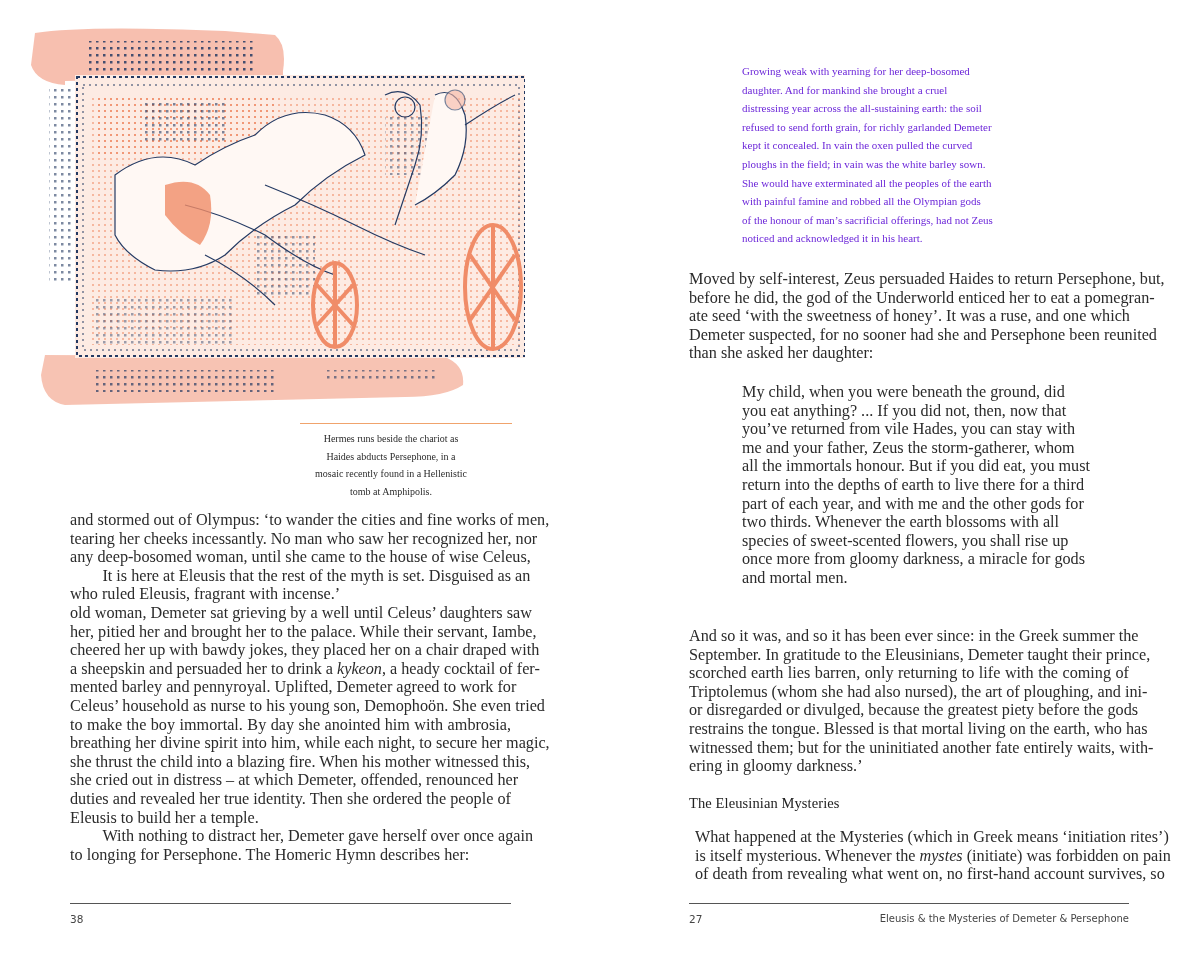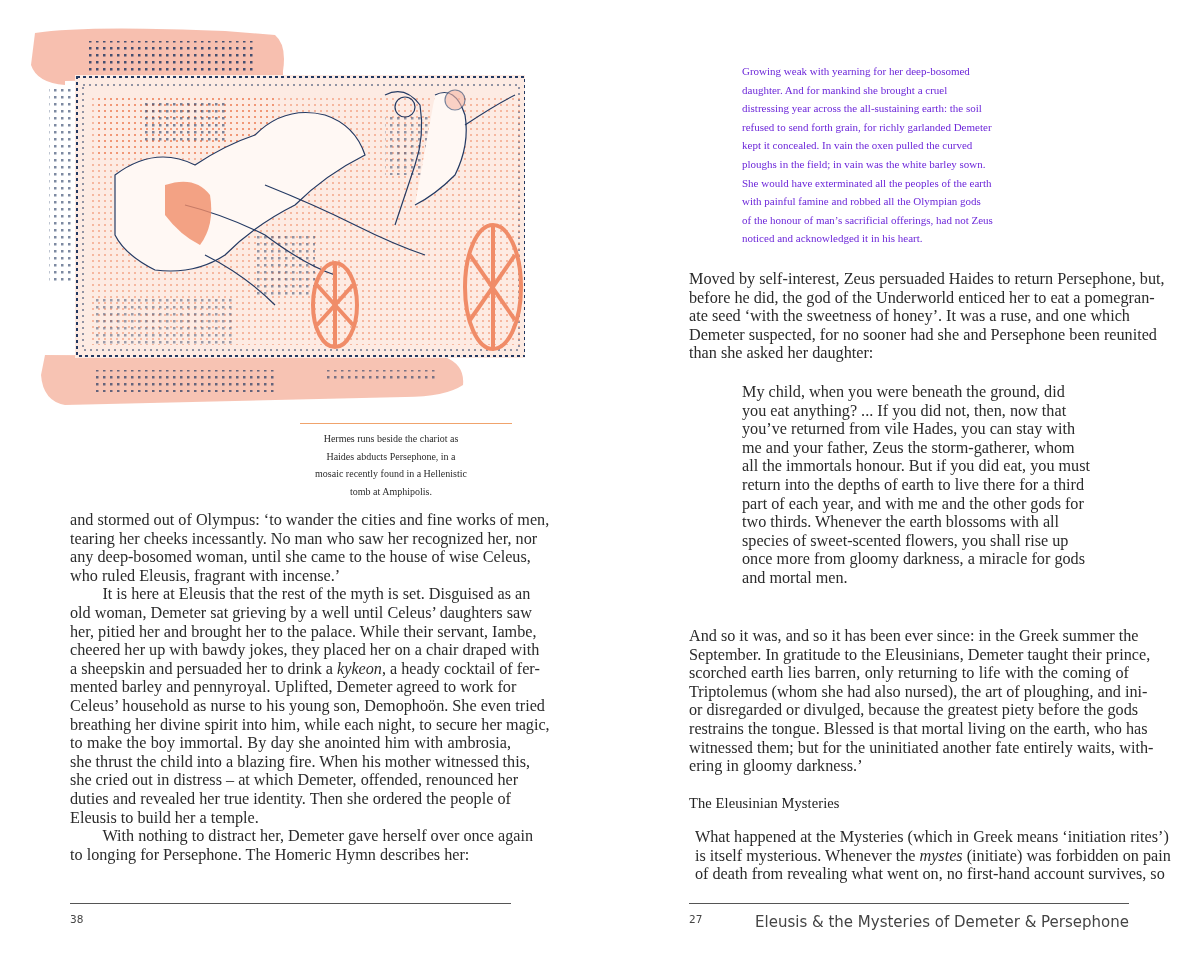--- a/index.html
+++ b/index.html
@@ -42,21 +42,21 @@
       font-family: Liberation Serif, serif; font-size: 14.5px; color: #222; letter-spacing: 0.1px;
     }
     .right-para3 { position: absolute; left: 695px; top: 815px; width: 440px; margin-top: 13px; }
 
     .footer-rule { position: absolute; top: 903px; height: 1px; background: #555; }
     .footer-left-rule { left: 70px; width: 441px; }
     .footer-right-rule { left: 689px; width: 440px; }
     .folio { position: absolute; top: 913px; font-family: "DejaVu Sans", sans-serif; font-size: 10.5px; color: #444; }
     .folio-left { left: 70px; }
     .folio-right { left: 689px; }
-    .running-head { position: absolute; top: 913px; right: 71px; font-family: "DejaVu Sans", sans-serif; font-size: 15px; color: #444; }
+    .running-head { position: absolute; top: 913px; right: 71px; font-family: "DejaVu Sans", sans-serif; font-size: 10px; color: #444; }
 
     em { font-style: italic; }
   </style>
 </head>
 <body>
 
 <div class="page page-left">
 
   <svg class="illustration" viewBox="0 0 500 395" xmlns="http://www.w3.org/2000/svg">
 
@@ -124,30 +124,30 @@
     <div>Hermes runs beside the chariot as</div>
     <div>Haides abducts Persephone, in a</div>
     <div>mosaic recently found in a Hellenistic</div>
     <div>tomb at Amphipolis.</div>
   </div>
 
   <div class="body-text left-text">
     <span class="line">and stormed out of Olympus: ‘to wander the cities and fine works of men,</span>
     <span class="line">tearing her cheeks incessantly. No man who saw her recognized her, nor</span>
     <span class="line">any deep-bosomed woman, until she came to the house of wise Celeus,</span>
+    <span class="line" style="padding-left:2em;box-sizing:border-box">It is here at Eleusis that the rest of the myth is set. Disguised as an</span>
     <span class="line last">who ruled Eleusis, fragrant with incense.’</span>
-    <span class="line" style="padding-left:2em;box-sizing:border-box">It is here at Eleusis that the rest of the myth is set. Disguised as an</span>
     <span class="line">old woman, Demeter sat grieving by a well until Celeus’ daughters saw</span>
     <span class="line">her, pitied her and brought her to the palace. While their servant, Iambe,</span>
     <span class="line">cheered her up with bawdy jokes, they placed her on a chair draped with</span>
     <span class="line"><span>a sheepskin and persuaded her to drink a </span><em>kykeon</em><span>, a heady cocktail of fer-</span></span>
     <span class="line">mented barley and pennyroyal. Uplifted, Demeter agreed to work for</span>
     <span class="line">Celeus’ household as nurse to his young son, Demophoön. She even tried</span>
+    <span class="line">to make the boy immortal. By day she anointed him with ambrosia,</span>
     <span class="line">breathing her divine spirit into him, while each night, to secure her magic,</span>
-    <span class="line">to make the boy immortal. By day she anointed him with ambrosia,</span>
     <span class="line">she thrust the child into a blazing fire. When his mother witnessed this,</span>
     <span class="line">she cried out in distress – at which Demeter, offended, renounced her</span>
     <span class="line">duties and revealed her true identity. Then she ordered the people of</span>
     <span class="line last">Eleusis to build her a temple.</span>
     <span class="line" style="padding-left:2em;box-sizing:border-box">With nothing to distract her, Demeter gave herself over once again</span>
     <span class="line last">to longing for Persephone. The Homeric Hymn describes her:</span>
   </div>
 
   <div class="footer-rule footer-left-rule"></div>
   <div class="folio folio-left">38</div>

